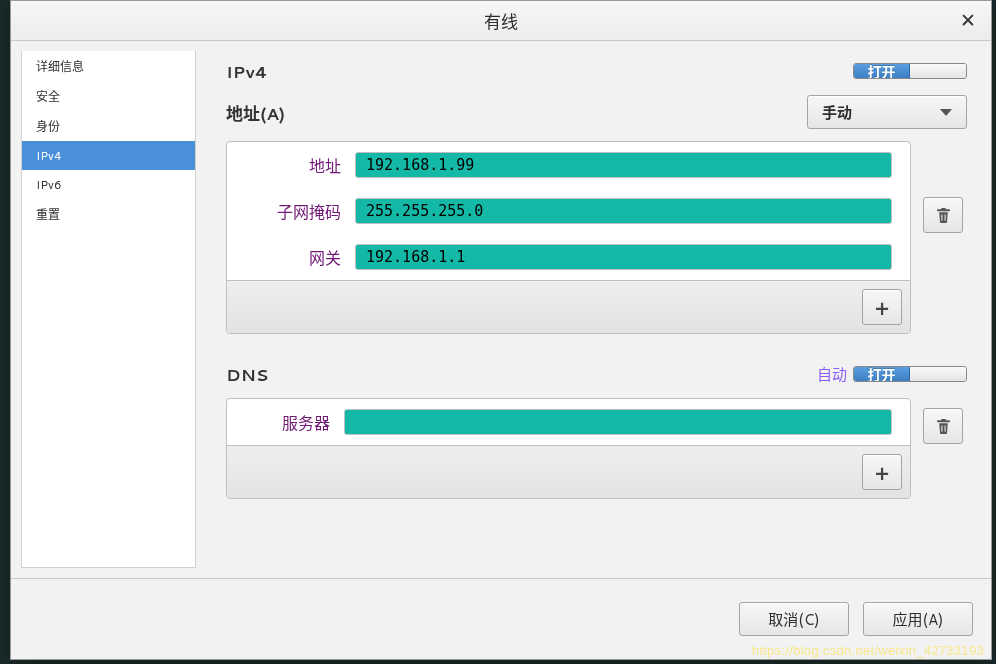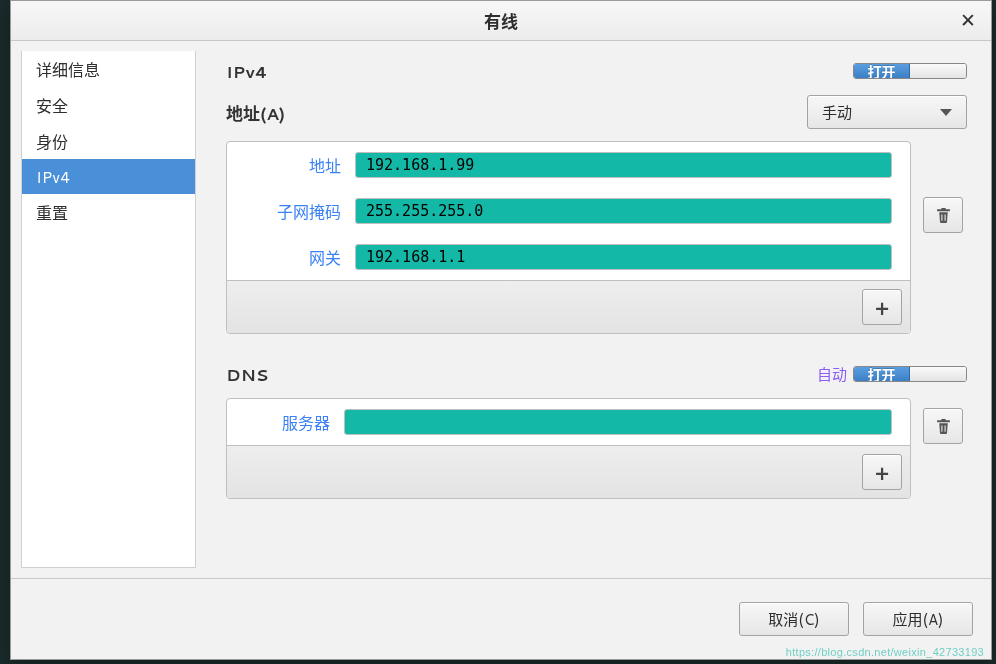--- a/index.html
+++ b/index.html
@@ -25,22 +25,22 @@
   }
   .backdrop {
     width: 996px;
     height: 664px;
     position: relative;
   }
   .watermark {
     position: absolute;
     bottom: 6px;
     right: 12px;
-    color: #14b8a6;
-    font-size: 11px;
+    color: #fde047;
+    font-size: 13px;
     letter-spacing: .3px;
     opacity: .6;
     font-family: sans-serif;
     z-index: 50;
     padding-left: 36px;
   }
   .window {
     position: absolute;
     top: 0; left: 10px;
     width: 982px; height: 660px;
@@ -52,21 +52,21 @@
   }
   .titlebar {
     height: 40px;
     display: flex;
     align-items: center;
     justify-content: center;
     border-bottom: 1px solid #c8c8c8;
     background: linear-gradient(#f7f7f7,#ececec);
     position: relative;
   }
-  .titlebar .title { font-weight: 700; font-size: 17px; }
+  .titlebar .title { font-weight: 400; font-size: 17px; }
   .titlebar .close {
     position: absolute; right: 12px; top: 8px;
     width: 22px; height: 22px;
     font-size: 19px; line-height: 22px;
     text-align: center;
     color: #333;
     cursor: pointer;
   }
   .content {
     flex: 1;
@@ -76,21 +76,21 @@
   .sidebar {
     width: 175px;
     background: #fff;
     border: 1px solid var(--border-light);
     border-top: none;
     margin: 10px 0 10px 10px;
     overflow: auto;
   }
   .sidebar-item {
     padding: 6px 14px;
-    font-size: 16px;
+    font-size: 12px;
     cursor: pointer;
   }
   .sidebar-item.selected {
     background: var(--blue);
     color: #fff;
   }
   .main {
     flex: 1;
     padding: 18px 24px 10px 30px;
     overflow: auto;
@@ -138,20 +138,21 @@
     gap: 50px;
     padding: 6px 14px;
     border: 1px solid #a3a3a3;
     border-radius: 3px;
     background: linear-gradient(#f7f7f7,#e6e6e6);
     cursor: pointer;
     min-width: 160px;
     height: 34px;
     justify-content: space-between;
     box-shadow: inset 0 1px 0 #fff;
+    font-weight: bold;
   }
   .chevron-down {
     width: 0; height: 0;
     border-left: 6px solid transparent;
     border-right: 6px solid transparent;
     border-top: 7px solid #555;
   }
   .card {
     border: 1px solid var(--border);
     border-radius: 4px;
@@ -161,21 +162,21 @@
   .field-row {
     display: flex;
     align-items: center;
     padding: 10px 18px;
     gap: 14px;
   }
   .field-row label {
     width: 96px;
     text-align: right;
     font-size: 16px;
-    color: #3b82f6;
+    color: #701a75;
   }
   .field-row input[type=text] {
     flex: 1;
     height: 26px;
     border: 1px solid var(--border);
     border-radius: 3px;
     padding: 0 10px;
     font-family: "DejaVu Sans Mono", monospace;
     font-size: 15px;
     background: #14b8a6;
@@ -240,20 +241,21 @@
       <span class="close">✕</span>
     </div>
 
     <div class="content">
 
       <div class="sidebar">
         <div class="sidebar-item">详细信息</div>
         <div class="sidebar-item">安全</div>
         <div class="sidebar-item">身份</div>
         <div class="sidebar-item selected">IPv4</div>
+        <div class="sidebar-item">IPv6</div>
         <div class="sidebar-item">重置</div>
       </div>
 
       <div class="main">
 
         <div class="row">
           <span class="section-title">IPv4</span>
           <div class="toggle">
             <div class="on">打开</div>
             <div class="off"></div>

